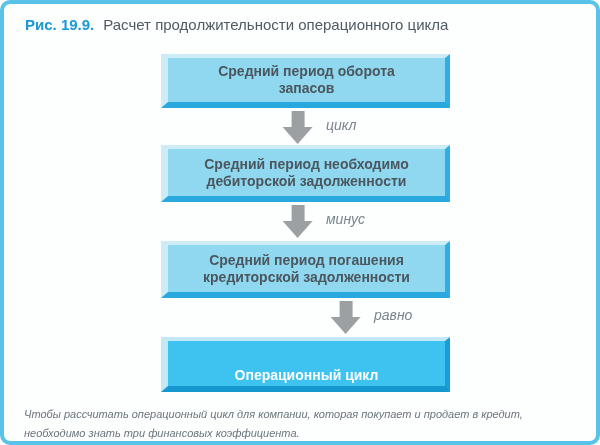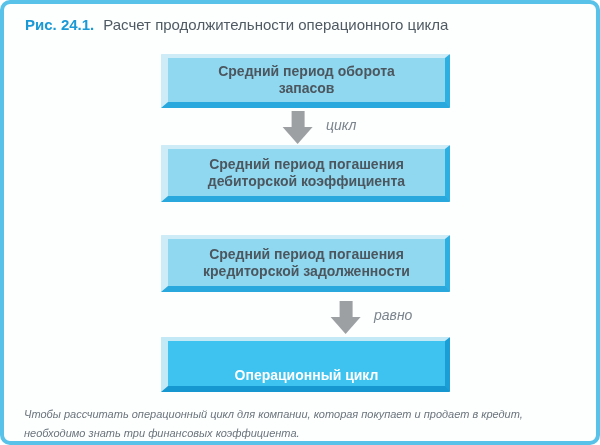--- a/index.html
+++ b/index.html
@@ -94,41 +94,48 @@
     color:var(--caption-text,#6B757D);
     font-style:italic;
   }
 </style>
 </head>
 <body>
 
 <div class="figure">
 
   <div class="title-row">
-    <span class="fig-label">Рис. 24.1.</span><span class="fig-title">Расчет продолжительности операционного цикла</span>
+    <span class="fig-label">Рис. 19.9.</span><span class="fig-title">Расчет продолжительности операционного цикла</span>
   </div>
 
   <div class="box" style="top:50px;height:54px;">
     <span class="box-text">Средний период оборота запасов</span>
   </div>
 
   <div class="connector" style="top:105px;height:36px;">
     <div class="arrow">
       <div class="shaft"></div>
       <div class="head"></div>
     </div>
     <span class="op-label">цикл</span>
   </div>
 
   <div class="box" style="top:141px;height:57px;">
-    <span class="box-text">Средний период погашения дебиторской коэффициента</span>
+    <span class="box-text">Средний период необходимо дебиторской задолженности</span>
   </div>
 
+  <div class="connector" style="top:199px;height:36px;">
+    <div class="arrow">
+      <div class="shaft"></div>
+      <div class="head"></div>
+    </div>
+    <span class="op-label">минус</span>
+  </div>
 
-  <div class="box" style="top:231px;height:57px;">
+  <div class="box" style="top:237px;height:57px;">
     <span class="box-text">Средний период погашения кредиторской задолженности</span>
   </div>
 
   <div class="connector" style="top:295px;height:36px;margin-left:48px;">
     <div class="arrow">
       <div class="shaft"></div>
       <div class="head"></div>
     </div>
     <span class="op-label">равно</span>
   </div>

